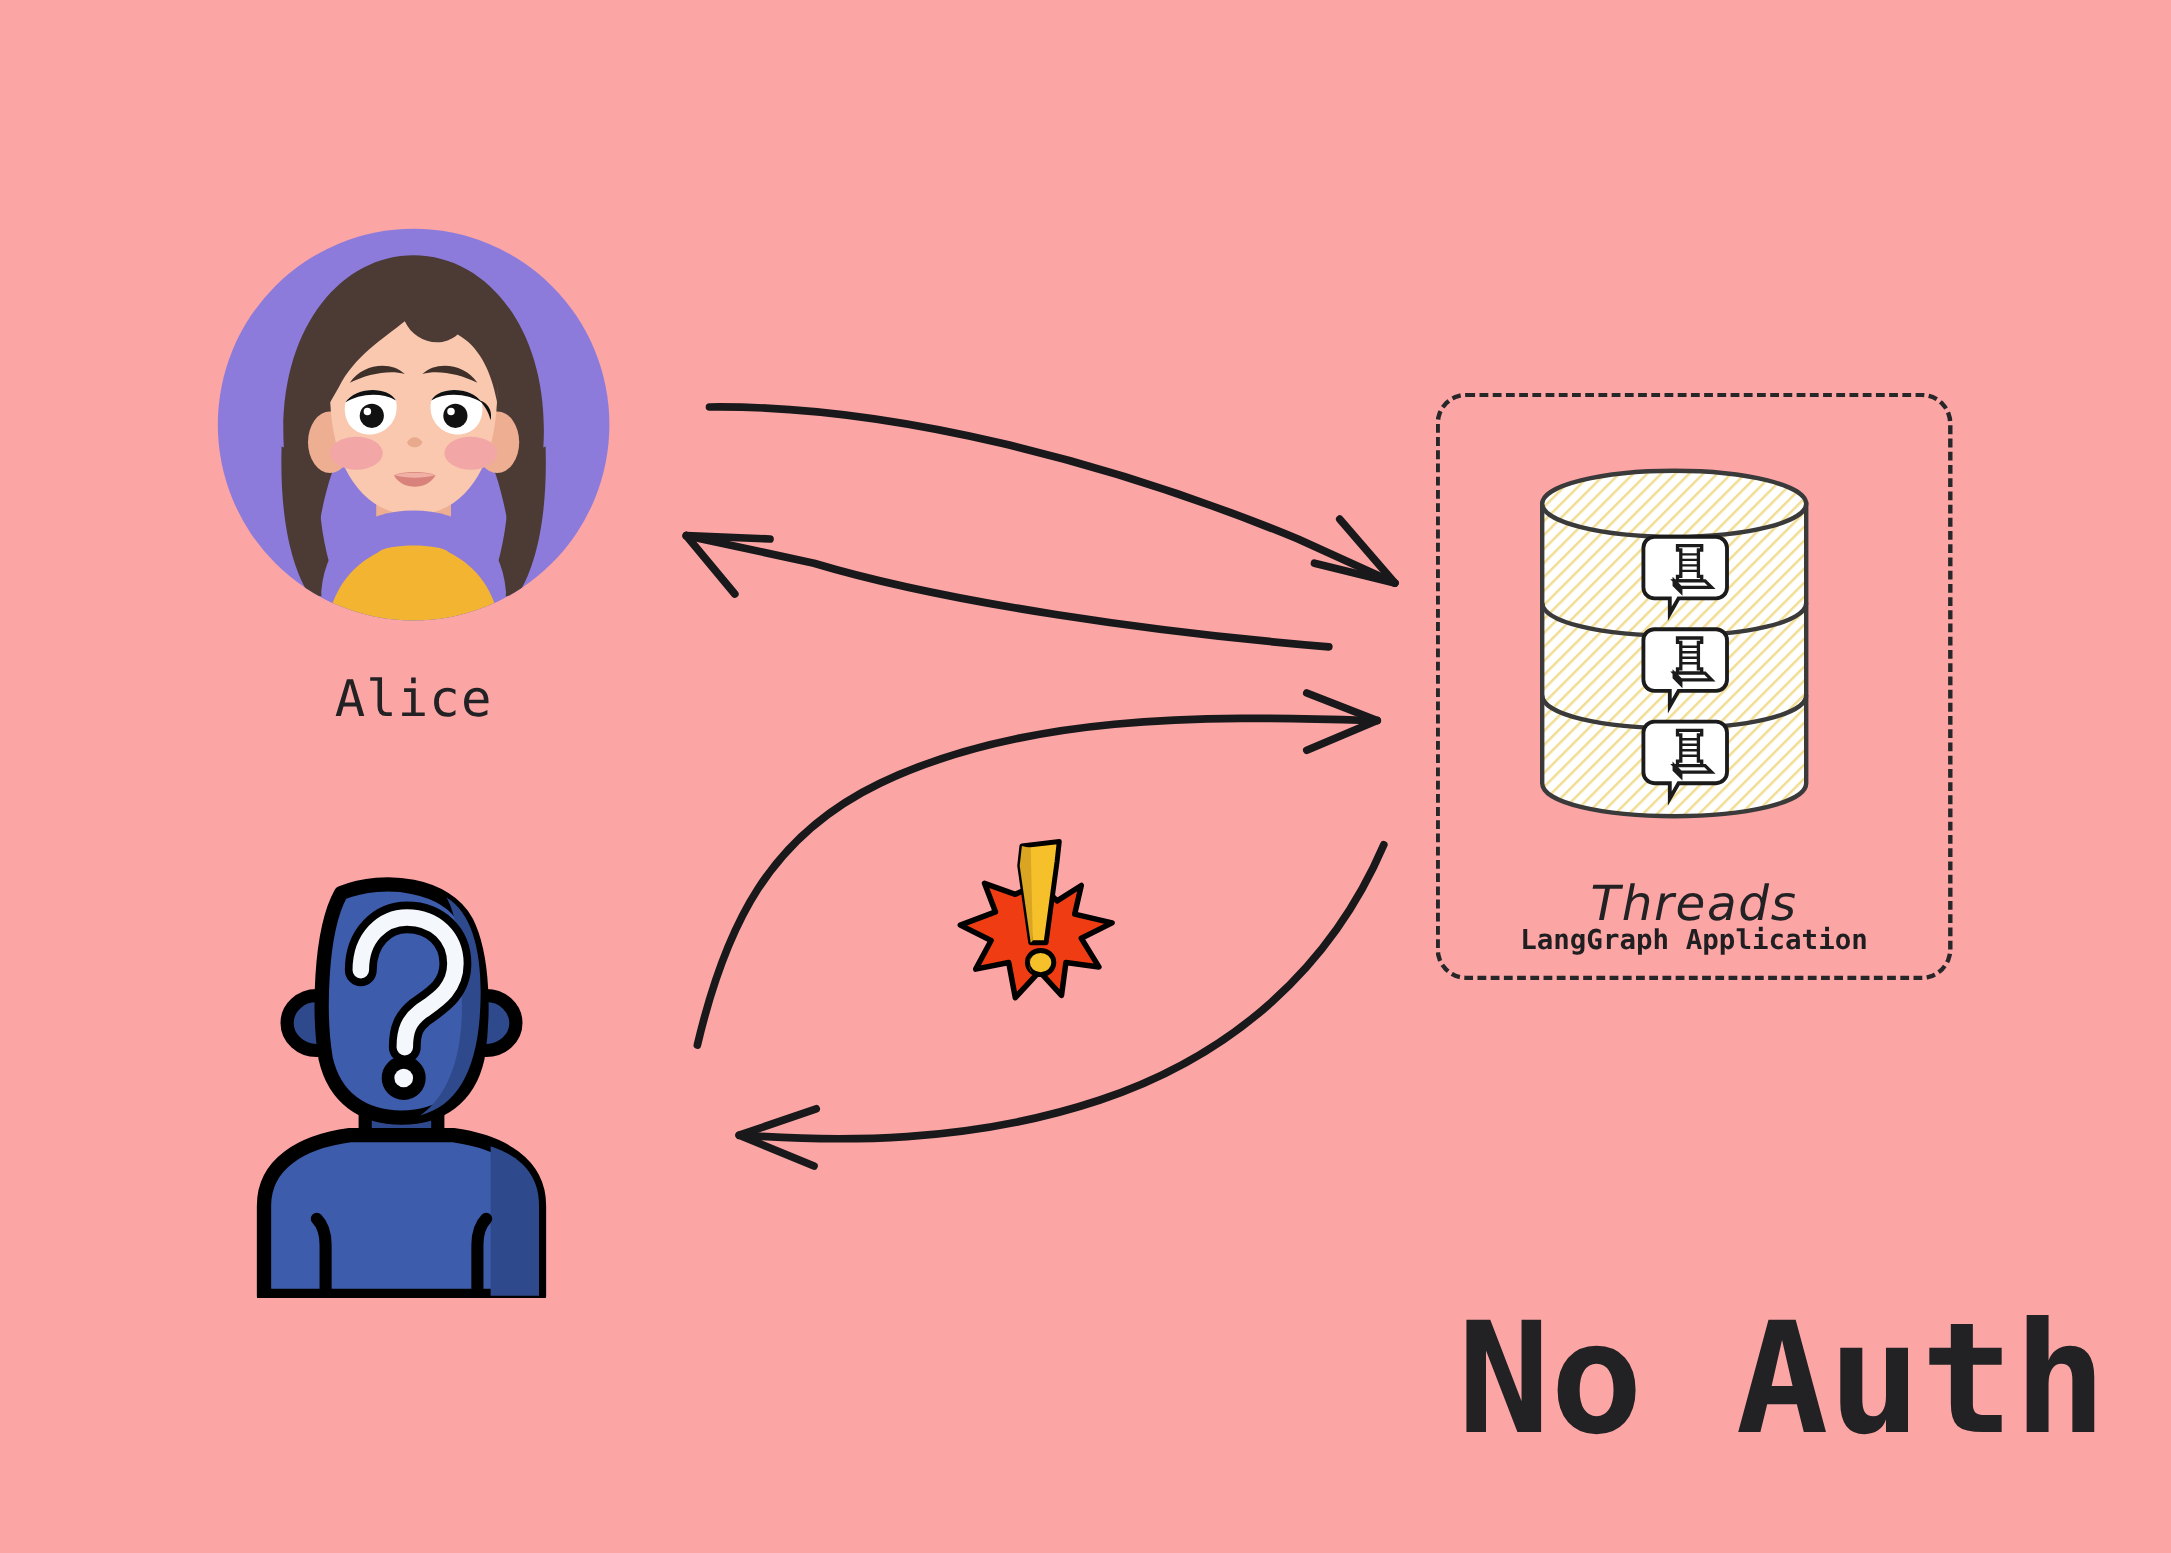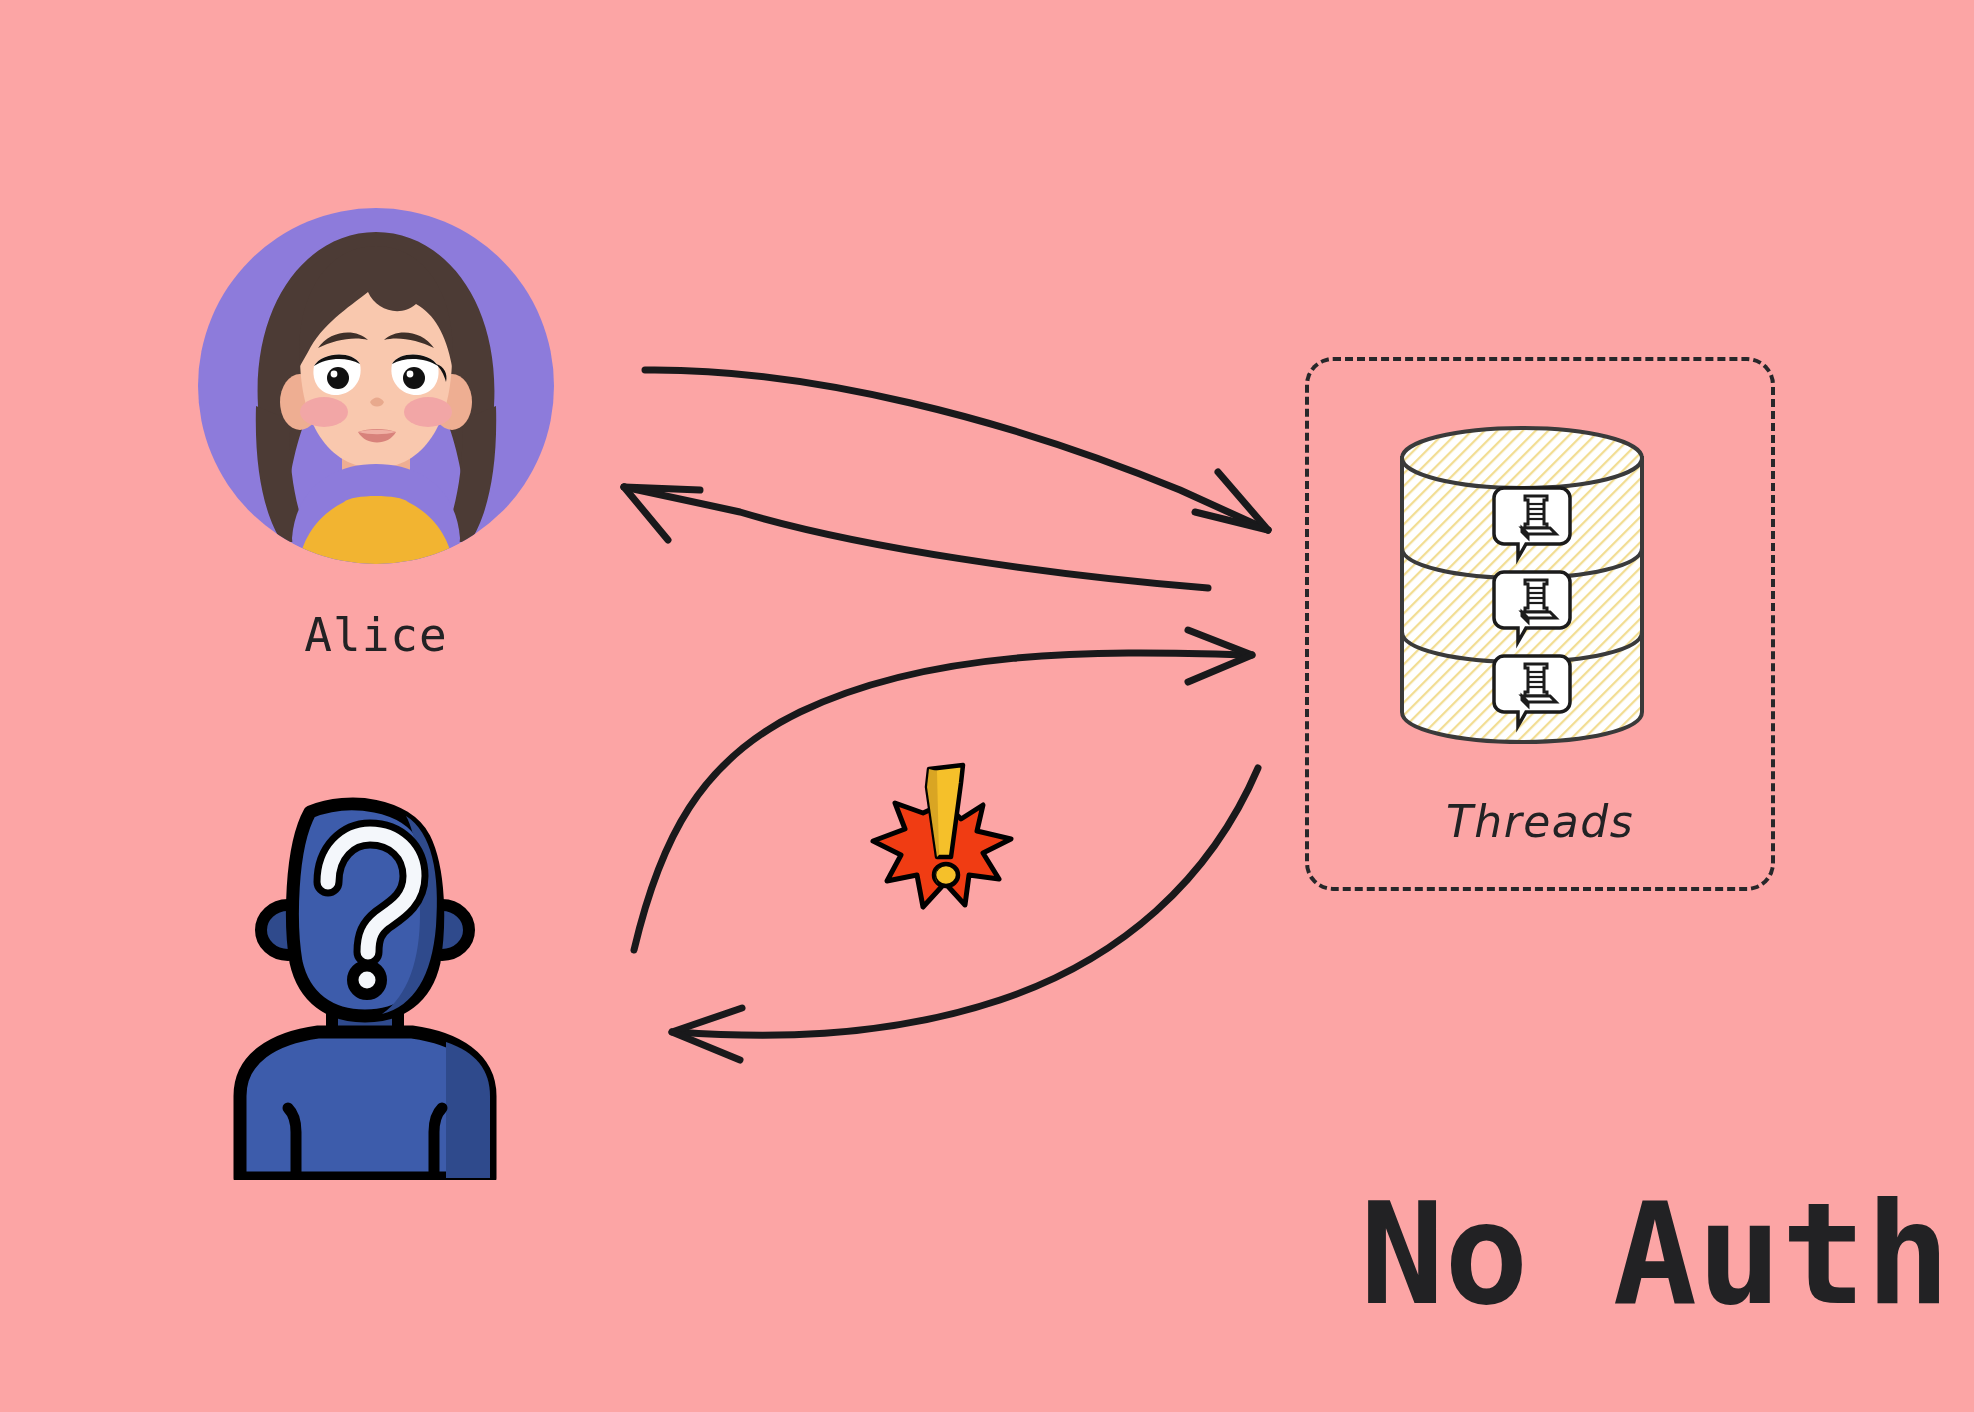--- a/index.html
+++ b/index.html
@@ -101,21 +101,21 @@
     font-size: 25px;
     font-weight: 700;
     color: #1f1f22;
   }
   
   #no-auth-title {
     position: absolute;
     left: 1290px;
     top: 1185px;
     width: 660px;
-    text-align: right;
+    text-align: center;
     font-family: "DejaVu Sans Mono", monospace;
     font-size: 140px;
     font-weight: 700;
     color: #222224;
     line-height: 1;
     white-space: pre;
   }
   .arrow-path {
     fill: none;
     stroke: #19191b;
@@ -298,16 +298,17 @@
         <line x1="136" y1="252" x2="152" y2="252"></line>
           <line x1="136" y1="257" x2="152" y2="257"></line>
         <line x1="136" y1="262" x2="152" y2="262"></line>
           <line x1="136" y1="267" x2="152" y2="267"></line>
       </g>
       <path d="M130 276 h28 l6 6 h-28 z M130 276 v4 l6 6 v-4 z" fill="#ffffff" stroke="#1b1b1b" stroke-width="3"></path>
     </g>
   </svg>
 
   <div id="threads-label">Threads</div>
+  <div id="app-caption">LangGraph Application</div>
 
   <div id="no-auth-title">No Auth</div>
 
 </div>
 
 </body></html>

